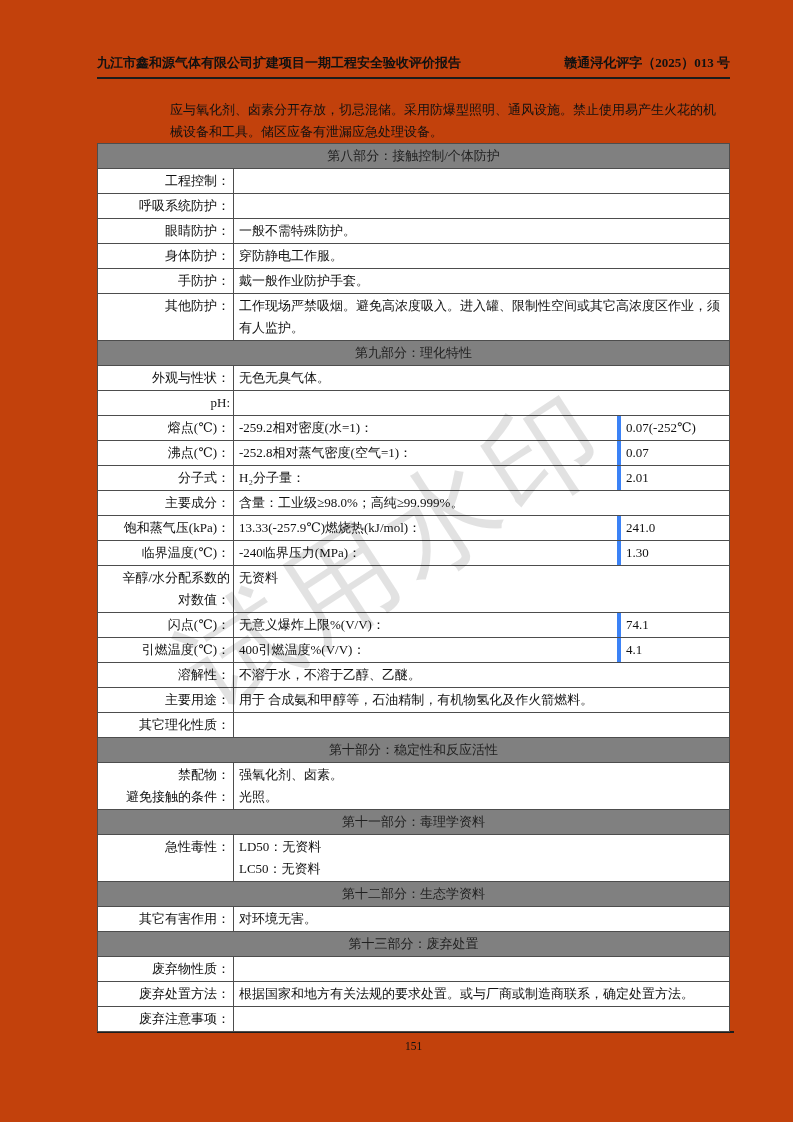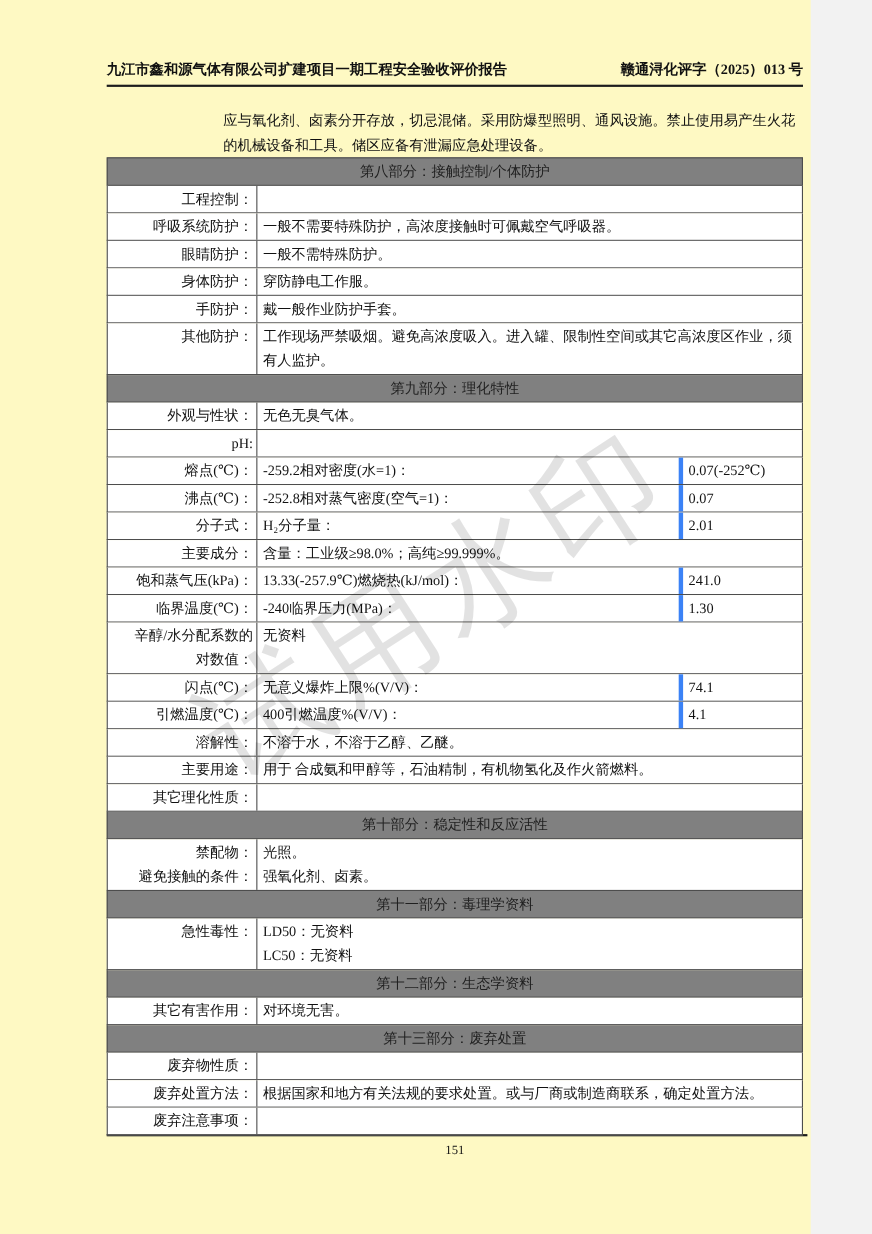--- a/index.html
+++ b/index.html
@@ -1,21 +1,21 @@
 <!DOCTYPE html>
 <html lang="zh"><head>
 <meta charset="utf-8">
 <style>
   html,body{margin:0;padding:0;}
   body{
     width:793px;height:1122px;background:#f2f2f2;
     font-family:"Liberation Serif","DejaVu Serif",serif;
   }
   .page{
-    position:relative;width:737px;height:1122px;background:#fef9c3;
+    position:relative;width:793px;height:1122px;background:#c2410c;
     overflow:hidden;color:#111;
   }
   
   .hdr{
     position:absolute;left:97px;top:54px;width:633px;
     display:flex;justify-content:space-between;align-items:flex-end;
     font-size:13px;font-weight:bold;
     border-bottom:2px solid #1c1c1c;padding-bottom:5px;
   }
   
@@ -27,21 +27,21 @@
     color:#000;opacity:0.11;transform:rotate(-33deg);
     z-index:3;pointer-events:none;
   }
   
   .doc{
     position:absolute;left:97px;top:97px;width:633px;
     font-size:13px;z-index:1;
   }
   .doc *{box-sizing:border-box;}
   .cont{
-    margin-left:104px;padding:2px 3px 0 2px;line-height:22px;min-height:46px;
+    margin-left:71px;padding:2px 3px 0 2px;line-height:22px;min-height:46px;
   }
   .band{
     background:#808080;color:#1f1f1f;text-align:center;
     line-height:22px;padding:1px 0;
     border:1px solid #4d4d4d;border-top:none;
   }
   .band.bt{border-top:1px solid #4d4d4d;}
   .tr{display:flex;border:1px solid #4d4d4d;border-top:none;background:#fff;}
   .lb{
     width:136px;flex:none;border-right:1px solid #4d4d4d;
@@ -77,21 +77,20 @@
 
     <div class="cont">应与氧化剂、卤素分开存放，切忌混储。采用防爆型照明、通风设施。禁止使用易产生火花的机械设备和工具。储区应备有泄漏应急处理设备。</div>
 
     <div class="band bt">第八部分：接触控制/个体防护</div>
 
     <div class="tr">
       <div class="lb">工程控制：</div>
     </div>
     <div class="tr">
       <div class="lb">呼吸系统防护：</div>
-      <div class="vl">一般不需要特殊防护，高浓度接触时可佩戴空气呼吸器。</div>
     </div>
     <div class="tr">
       <div class="lb">眼睛防护：</div>
       <div class="vl">一般不需特殊防护。</div>
     </div>
     <div class="tr">
       <div class="lb">身体防护：</div>
       <div class="vl">穿防静电工作服。</div>
     </div>
     <div class="tr">
@@ -194,22 +193,22 @@
     </div>
 
     <div class="band">第十部分：稳定性和反应活性</div>
 
     <div class="tr">
       <div class="lb">
         <div>禁配物：</div>
         <div>避免接触的条件：</div>
       </div>
       <div class="vl">
+        <div>强氧化剂、卤素。</div>
         <div>光照。</div>
-        <div>强氧化剂、卤素。</div>
       </div>
     </div>
 
     <div class="band">第十一部分：毒理学资料</div>
 
     <div class="tr">
       <div class="lb">急性毒性：</div>
       <div class="vl">
         <div>LD50：无资料</div>
         <div>LC50：无资料</div>

